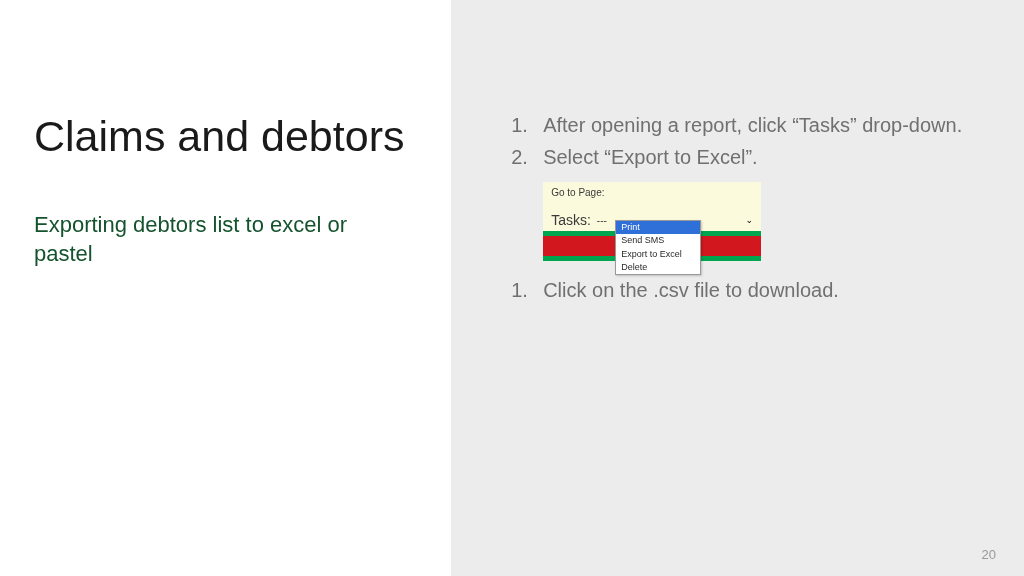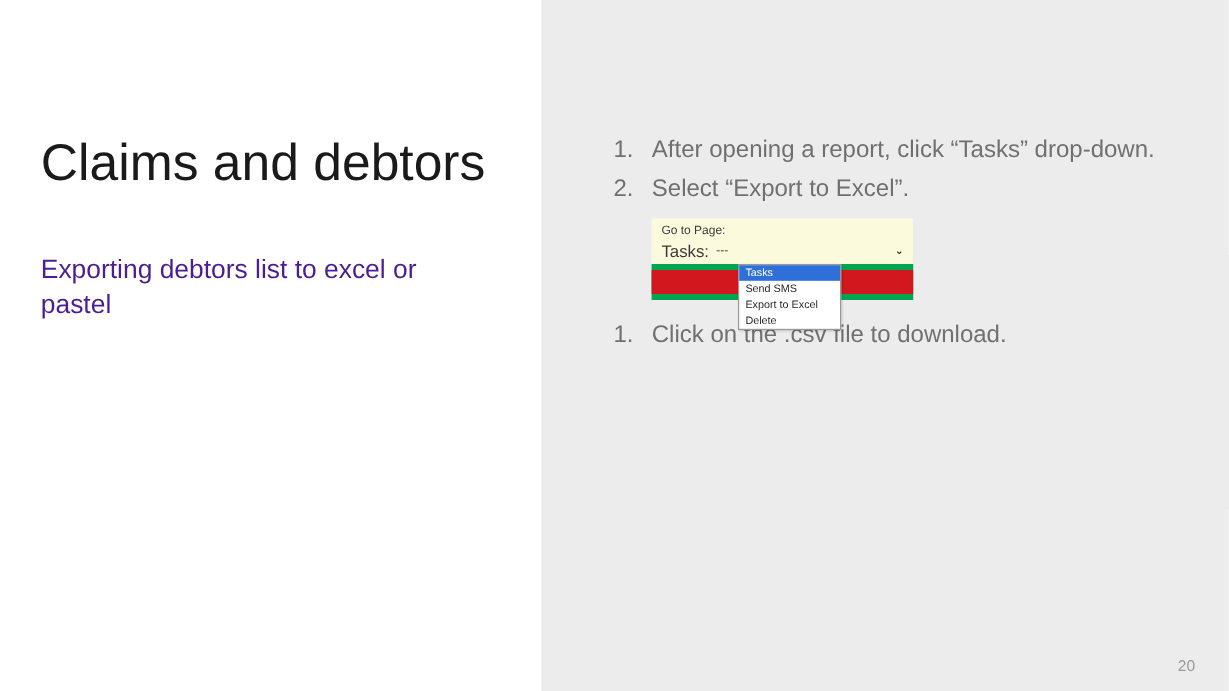--- a/index.html
+++ b/index.html
@@ -30,21 +30,21 @@
     .title {
       font-size: 43px;
       font-weight: 400;
       color: #1a1a1a;
       line-height: 1.25;
       margin-bottom: 46px;
     }
     .subtitle {
       font-size: 22px;
       font-weight: 400;
-      color: #4c1d95;
+      color: #14532d;
       line-height: 1.35;
     }
     .steps-list {
       list-style: none;
       counter-reset: step;
     }
     .steps-list li {
       font-size: 20px;
       color: #707070;
       line-height: 1.5;
@@ -68,21 +68,21 @@
       font-family: Arial, sans-serif;
     }
     .es-top {
       background: #fbfadc;
       padding: 5px 8px 3px 8px;
       position: relative;
     }
     .es-label {
       font-size: 10px;
       color: #3a3a3a;
-      margin-bottom: 3px;
+      margin-bottom: 14px;
       display: block;
     }
     .es-row {
       display: flex;
       align-items: center;
       gap: 6px;
     }
     .es-row-label {
       font-size: 14px;
       color: #3a3a3a;
@@ -172,21 +172,21 @@
     <div class="es-wrap">
       <div class="es-top">
         <span class="es-label">Go to Page:</span>
         <div class="es-row">
           <span class="es-row-label">Tasks:</span>
           <span class="es-select-display">---</span>
           <span class="es-chevron">⌄</span>
         </div>
       </div>
       <div class="es-dropdown">
-        <div class="es-dropdown-item selected">Tasks</div>
+        <div class="es-dropdown-item selected">Print</div>
         <div class="es-dropdown-item">Send SMS</div>
         <div class="es-dropdown-item">Export to Excel</div>
         <div class="es-dropdown-item">Delete</div>
       </div>
       <div class="es-middle">
         <div class="es-red-strip"></div>
         <span class="es-mydash">My Da</span>
       </div>
     </div>
   </div>

